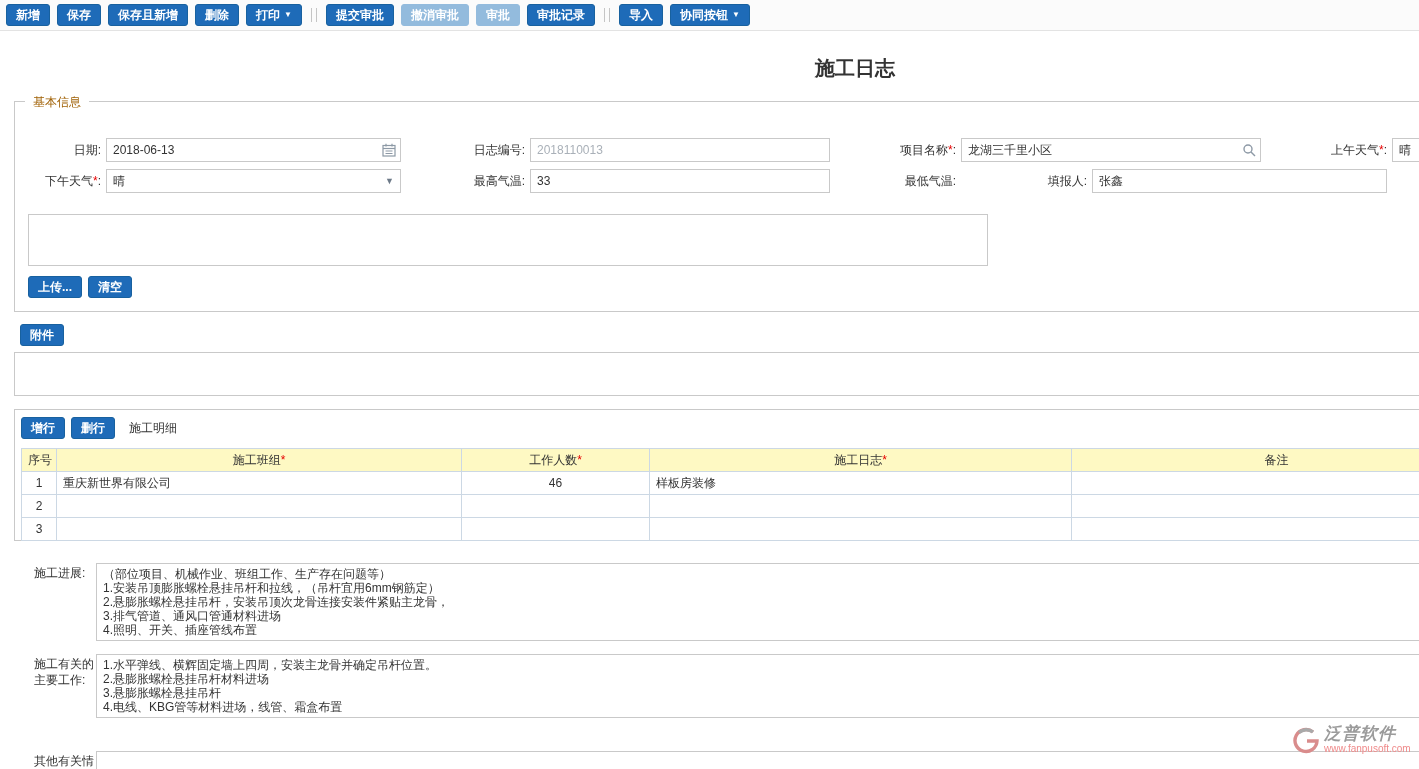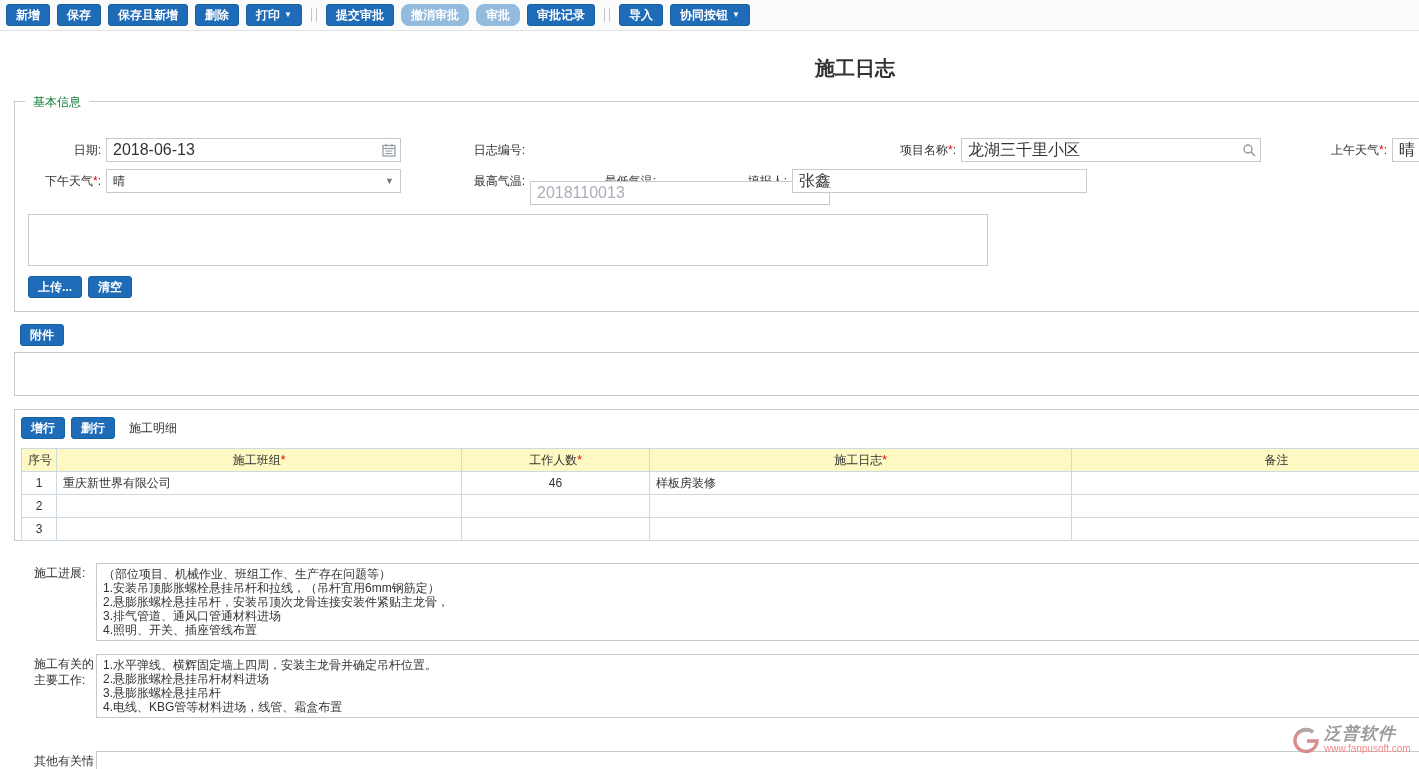--- a/index.html
+++ b/index.html
@@ -8,39 +8,39 @@
     font-family:"Liberation Sans","DejaVu Sans",sans-serif;color:#333;
   }
   .page{width:1710px;position:relative;}
 
   
   .toolbar{display:flex;align-items:center;gap:7px;height:30px;padding:0 6px;
     background:#fbfbfb;border-bottom:1px solid #e3e3e3;}
   .btn{background:#1e6bb8;color:#fff;border:1px solid #18619f;border-radius:3px;
     font-size:12px;font-weight:700;padding:3px 9px;line-height:14px;cursor:pointer;
     white-space:nowrap;font-family:inherit;display:inline-flex;align-items:center;}
-  .btn.disabled{background:#93bbdd;border-color:#93bbdd;border-radius:8px;}
+  .btn.disabled{background:#93bbdd;border-color:#93bbdd;}
   .caret{font-size:8px;margin-left:4px;line-height:10px;}
   .sep{width:4px;height:14px;border-left:1px solid #c5c5c5;border-right:1px solid #c5c5c5;margin:0 2px;}
 
   
   .title{ text-align:center;font-size:20px;font-weight:700;color:#333;margin:24px 0 19px;}
 
   
   .fieldset{position:relative;margin-left:14px;width:1688px;border:1px solid #c9c9c9;
     padding:36px 0 13px 0;}
-  .legend{position:absolute;top:-8px;left:10px;background:#fff;padding:0 8px;font-size:12px;color:#15803d;}
+  .legend{position:absolute;top:-8px;left:10px;background:#fff;padding:0 8px;font-size:12px;color:#a16207;}
   .frow{display:flex;align-items:center;margin-bottom:7px;height:24px;}
   .flabel{font-size:12px;text-align:right;padding-right:5px;white-space:nowrap;}
   .lab1{width:86px;}.lab2{width:124px;}.lab3{width:126px;}.lab4{width:126px;}
   .fwrap{position:relative;display:inline-block;height:24px;}
   .w295{width:295px;}.w300{width:300px;}
   .fwrap input{width:100%;height:24px;border:1px solid #c9c9c9;padding:0 22px 0 6px;
-    font-size:16px;color:#333;font-family:inherit;box-sizing:border-box;background:#fff;outline:none;}
-  .fwrap input.ghost{color:#a9b0b8;margin-top:43px;}
+    font-size:12px;color:#333;font-family:inherit;box-sizing:border-box;background:#fff;outline:none;}
+  .fwrap input.ghost{color:#a9b0b8;}
   .ficon{position:absolute;right:5px;top:5px;width:14px;height:14px;color:#8d99a6;}
   .selwrap{border:1px solid #c9c9c9;background:#fff;display:flex;align-items:center;
     padding:0 6px;font-size:12px;box-sizing:border-box;height:24px;}
   .selwrap .selval{flex:1;}
   .selwrap .selarr{font-size:9px;color:#6d7a88;}
   .req{color:#e60000;font-size:12px;}
 
   .bigtext{margin:14px 0 0 13px;width:960px;height:52px;border:1px solid #c9c9c9;
     resize:none;font-family:inherit;font-size:12px;box-sizing:border-box;outline:none;}
   .smallbtns{margin:6px 0 0 13px;display:flex;gap:6px;}
@@ -148,20 +148,23 @@
     <div class="frow">
       <span class="flabel lab1">
         <span>下午天气</span><span class="req">*</span><span>:</span>
       </span>
       <span class="selwrap w295">
         <span class="selval">晴</span>
         <span class="selarr">▼</span>
       </span>
 
       <span class="flabel lab2">最高气温:</span>
+      <span class="fwrap w300">
+        <input value="33" style="">
+      </span>
 
       <span class="flabel lab3">最低气温:</span>
 
       <span class="flabel lab4">填报人:</span>
       <span class="fwrap w295">
         <input value="张鑫" style="">
       </span>
     </div>
 
     <textarea class="bigtext" style=""></textarea>

